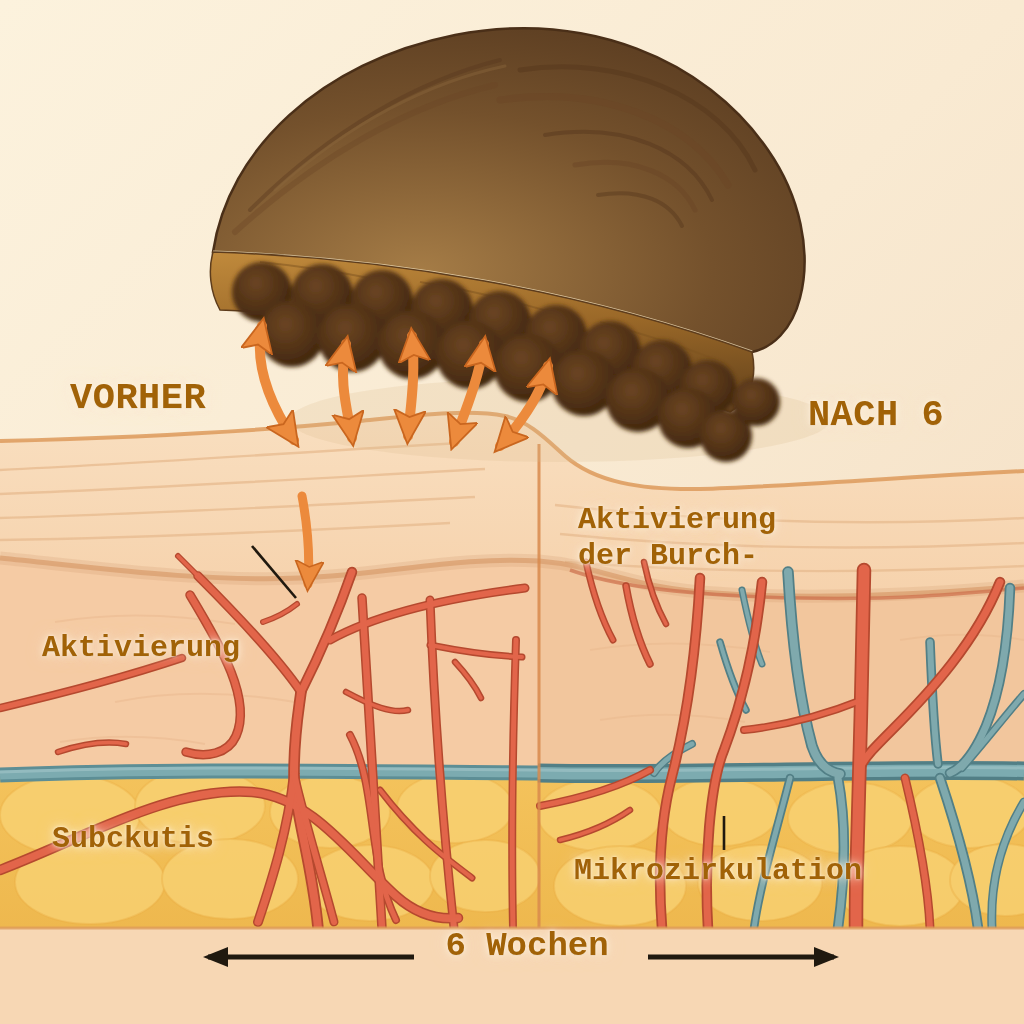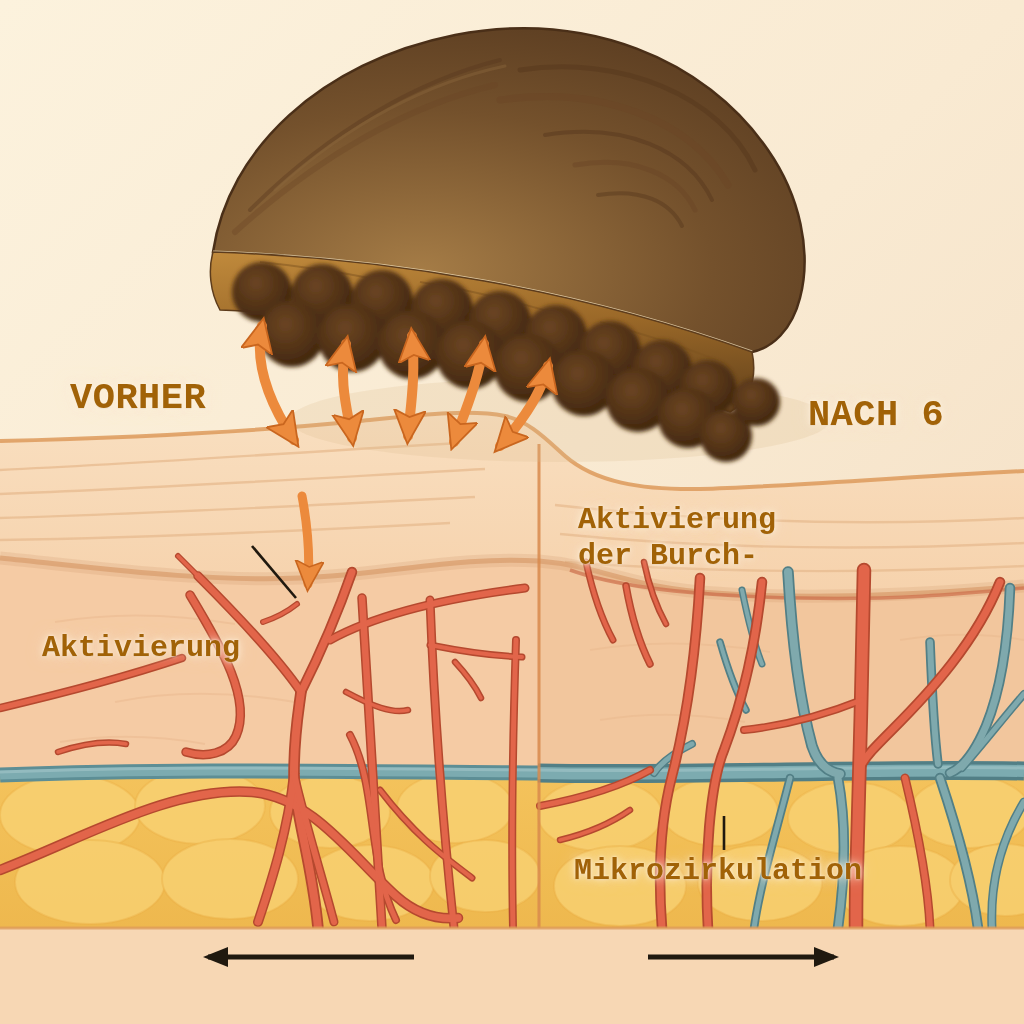--- a/index.html
+++ b/index.html
@@ -348,22 +348,24 @@
 <div class="lbl panel-title" style="left:70px;top:376px;">VORHER</div>
 
 <div class="lbl panel-title center" style="left:876px;top:377px;">
   <div>NACH 6</div>
 </div>
 
 
 <div class="lbl anno" style="left:42px;top:630px;">Aktivierung</div>
 
 
+<div class="lbl anno" style="left:52px;top:821px;">Subckutis</div>
 
 <div class="lbl anno" style="left:578px;top:502px;">
   <div>Aktivierung</div>
   <div>der Burch-</div>
 </div>
 
 <div class="lbl anno" style="left:574px;top:853px;">Mikrozirkulation</div>
 
+<div class="lbl timeline-lbl" style="left:527px;top:926px;">6 Wochen</div>
 
 </div>
 
 </body></html>

